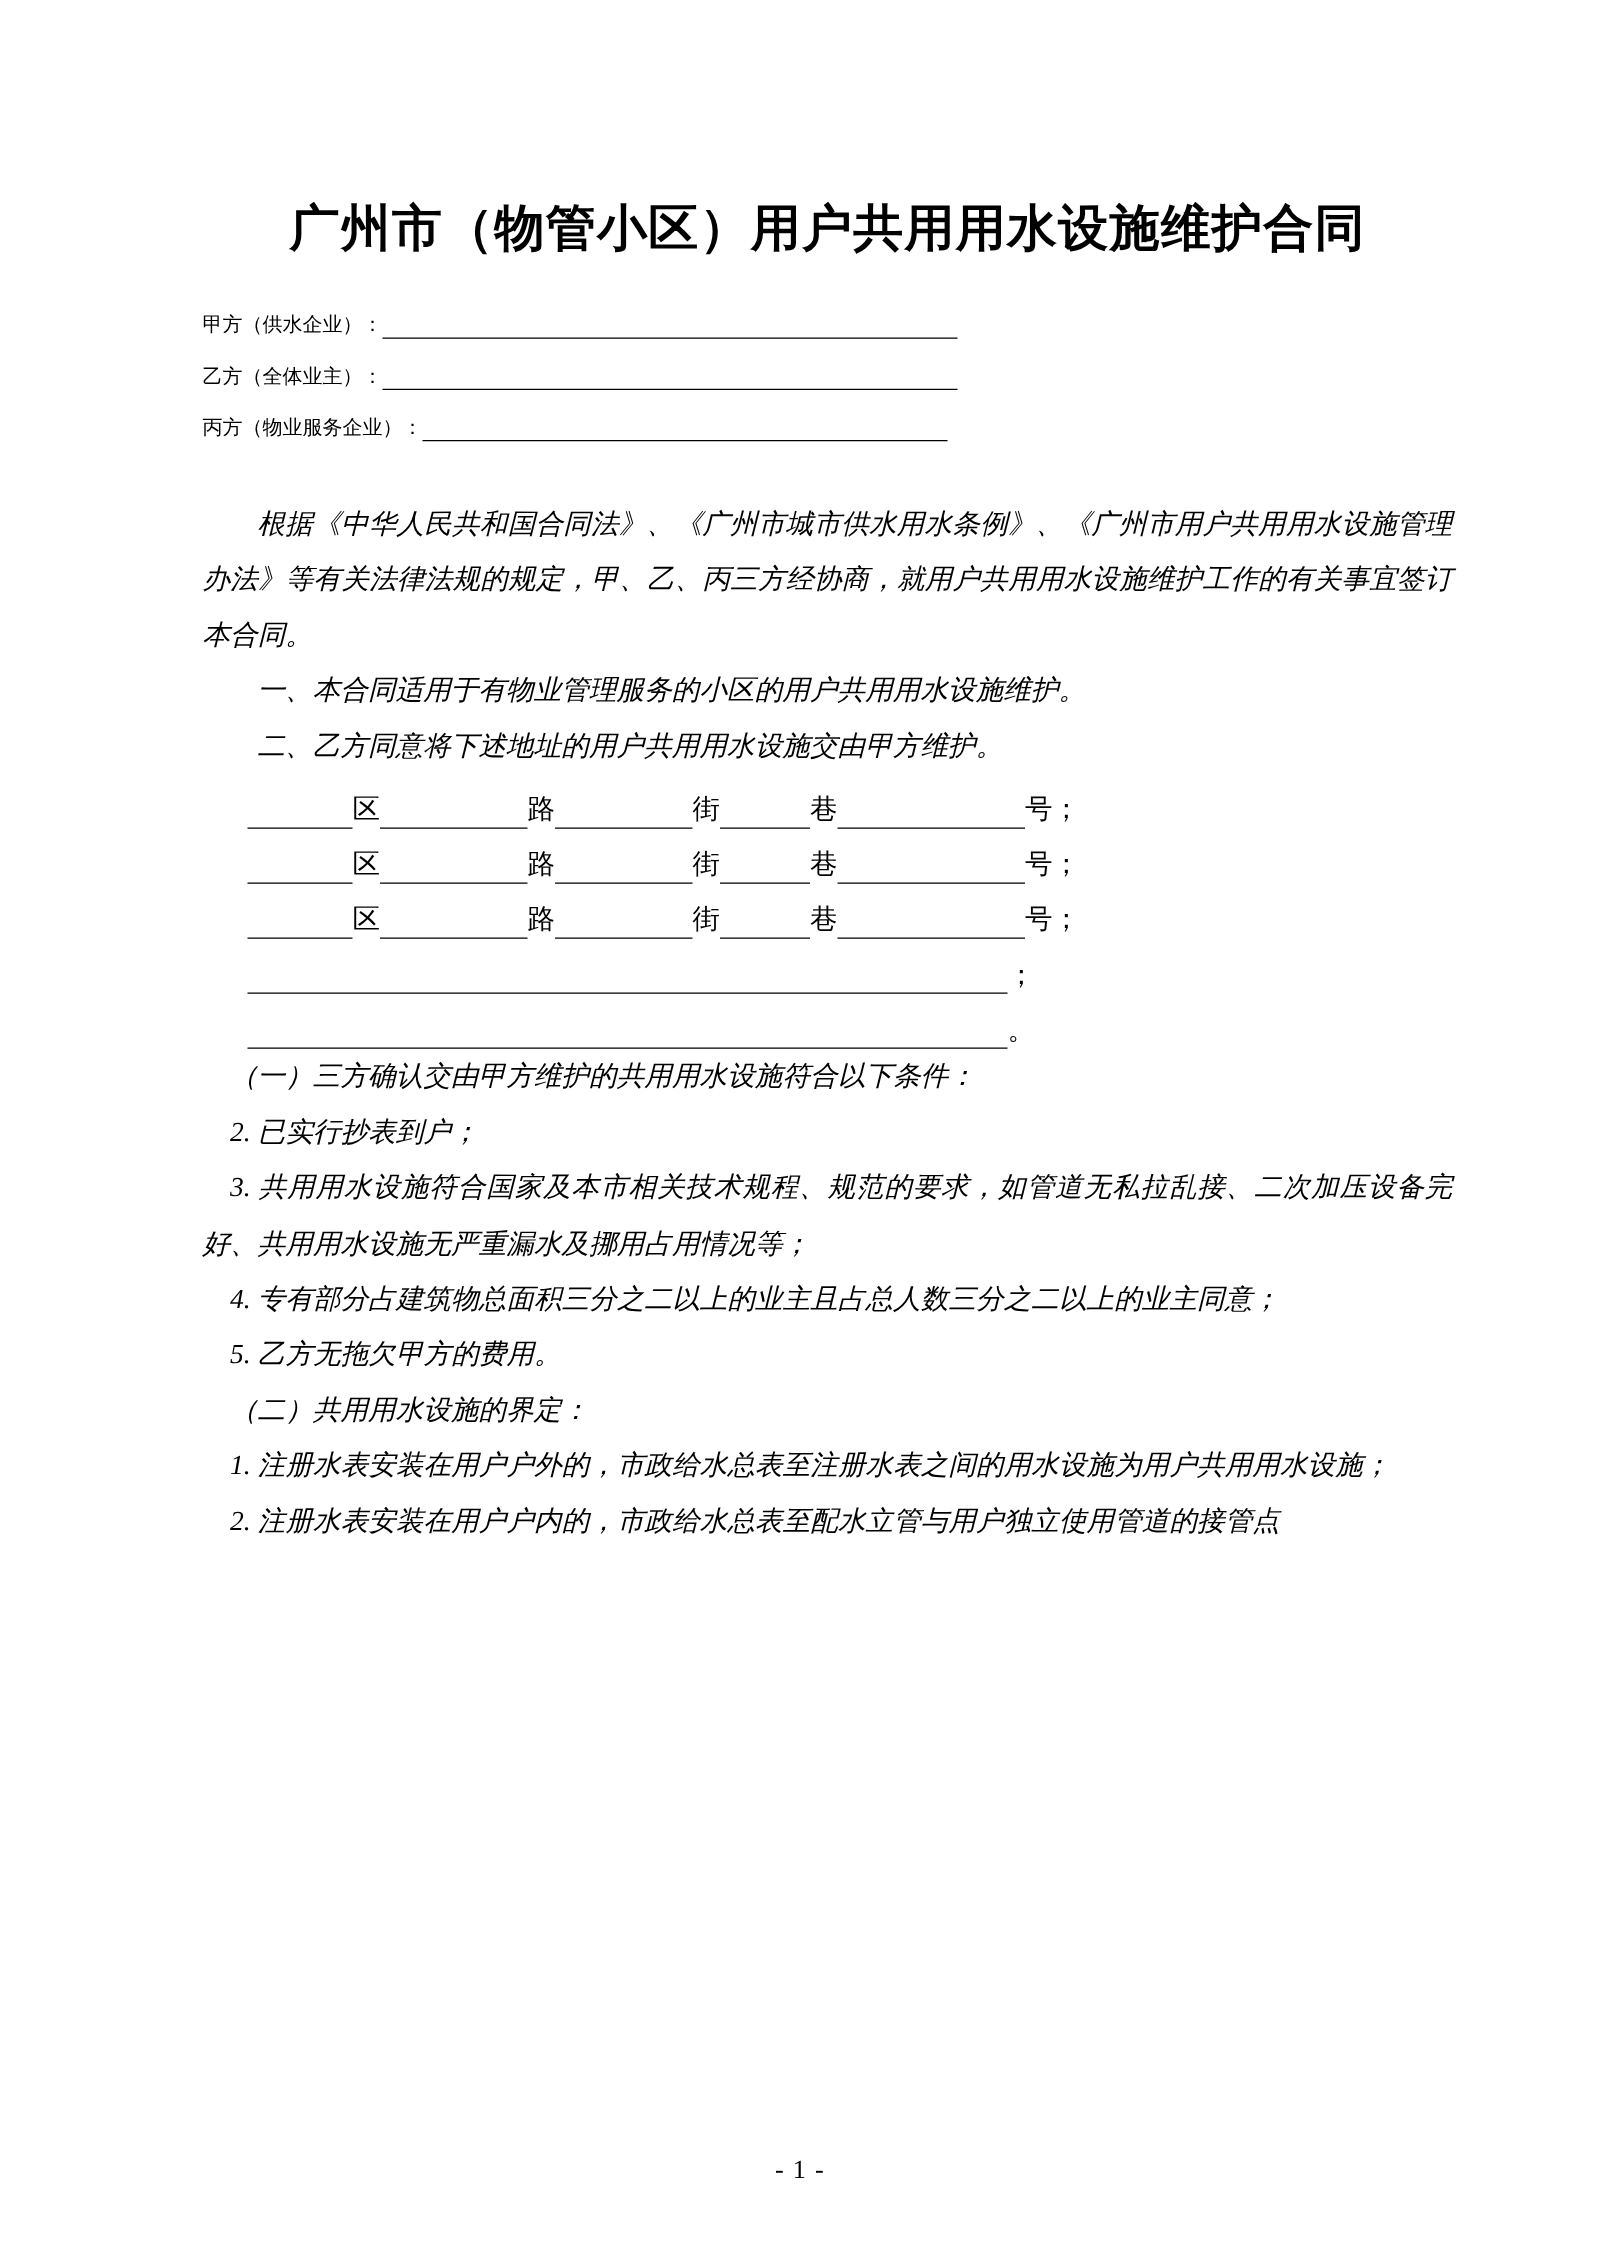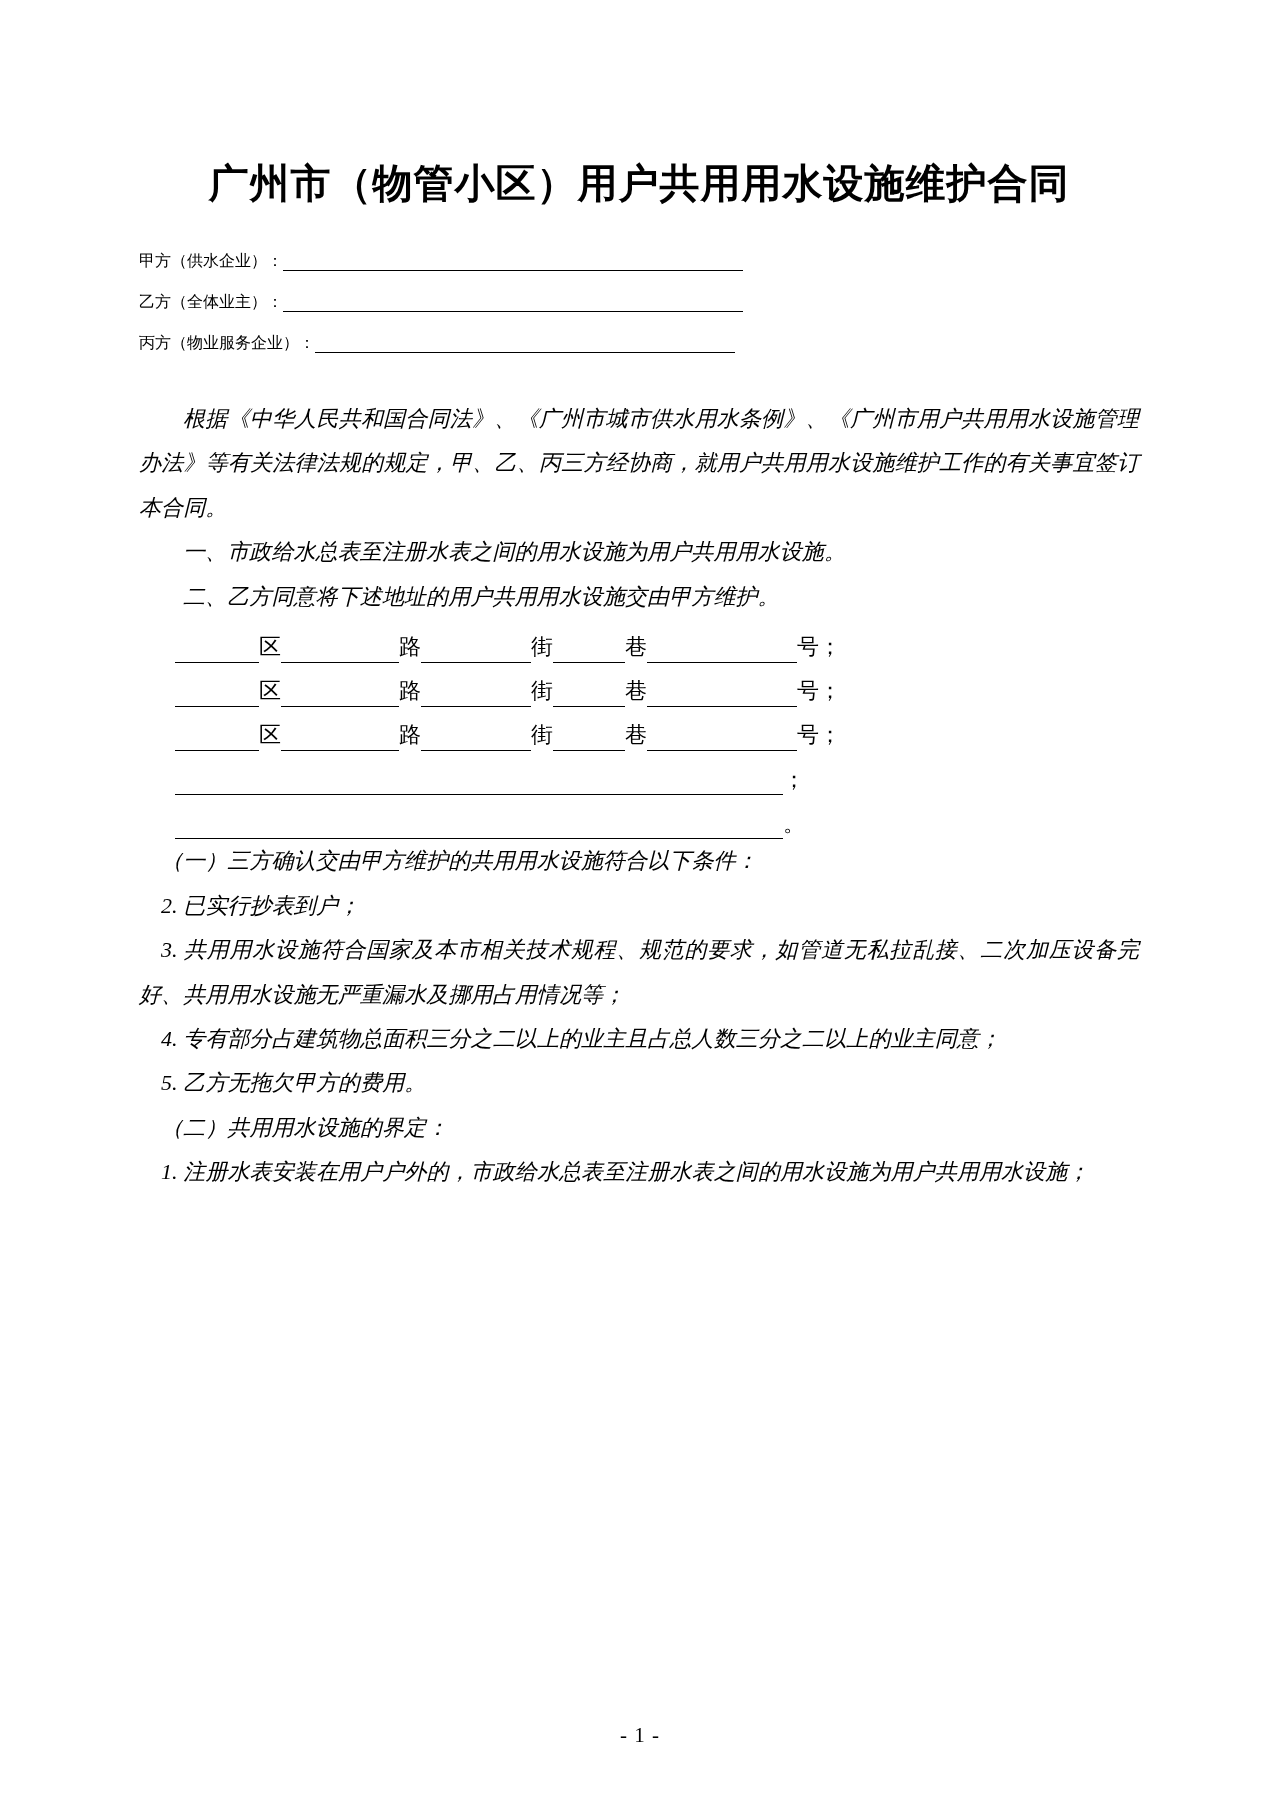--- a/index.html
+++ b/index.html
@@ -16,21 +16,21 @@
     position: relative;
     width: 1280px;
     height: 1810px;
     margin: 0 auto;
     background: #ffffff;
     box-sizing: border-box;
     overflow: hidden;
   }
   .content {
     position: absolute;
-    left: 139px;
+    left: 162px;
     top: 0;
     width: 1000px;
   }
 
   
   .doc-title {
     margin: 0;
     padding-top: 158px;
     font-size: 40px;
     font-weight: bold;
@@ -169,21 +169,21 @@
         <span class="party-label">丙方（物业服务企业）：</span>
         <span class="party-rule w-c"></span>
       </div>
 
     </div>
 
     <div class="body-block">
 
       <p class="para indent2">根据《中华人民共和国合同法》、《广州市城市供水用水条例》、《广州市用户共用用水设施管理办法》等有关法律法规的规定，甲、乙、丙三方经协商，就用户共用用水设施维护工作的有关事宜签订本合同。</p>
 
-      <p class="para indent2">一、市政给水总表至注册水表之间的用水设施为用户共用用水设施。</p>
+      <p class="para indent2">一、本合同适用于有物业管理服务的小区的用户共用用水设施维护。</p>
 
       <p class="para indent2">二、乙方同意将下述地址的用户共用用水设施交由甲方维护。</p>
 
       <div class="addr-group">
 
         <div class="addr-line">
           <span class="blk b1"></span>
           <span class="lab">区</span>
           <span class="blk b2"></span>
           <span class="lab">路</span>
@@ -242,18 +242,19 @@
 
       <p class="para indent1">4. 专有部分占建筑物总面积三分之二以上的业主且占总人数三分之二以上的业主同意；</p>
 
       <p class="para indent1">5. 乙方无拖欠甲方的费用。</p>
 
       <p class="para indent1">（二）共用用水设施的界定：</p>
 
 
       <p class="para indent1">1. 注册水表安装在用户户外的，市政给水总表至注册水表之间的用水设施为用户共用用水设施；</p>
 
+      <p class="para indent1">2. 注册水表安装在用户户内的，市政给水总表至配水立管与用户独立使用管道的接管点</p>
 
     </div>
   </div>
 
   <div class="page-footer">- 1 -</div>
 </div>
 
 </body></html>

